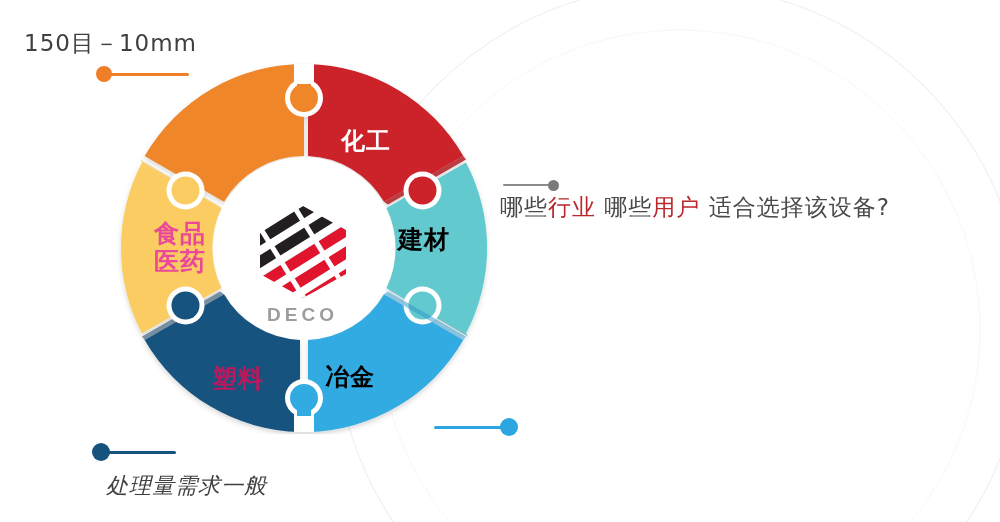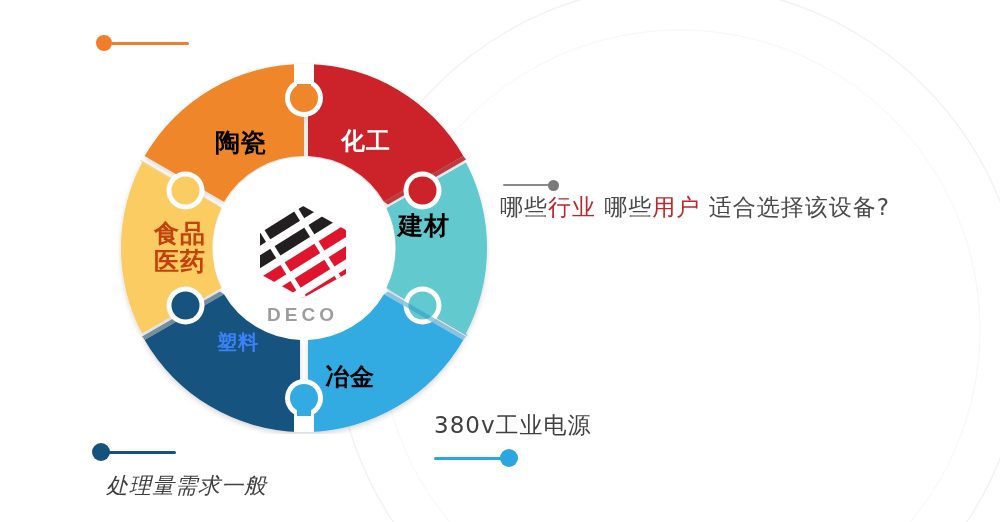--- a/index.html
+++ b/index.html
@@ -23,24 +23,24 @@
     position:absolute;
     text-align:center;
     font-weight:bold;
     line-height:1.12;
     white-space:nowrap;
     letter-spacing:1px;
     pointer-events:none;
   }
   .lbl-taoci   {left:186px; top:128px; width:110px; font-size:25px; color:#000;}
   .lbl-huagong {left:321px; top:128px; width:90px;  font-size:24px; color:#ffffff;}
-  .lbl-jiancai {left:376px; top:211px; width:96px;  font-size:25px; color:#000;}
+  .lbl-jiancai {left:376px; top:225px; width:96px;  font-size:25px; color:#000;}
   .lbl-yejin   {left:305px; top:364px; width:90px;  font-size:24px; color:#000;text-align:center;}
-  .lbl-suliao  {left:190px; top:331px; width:96px;  font-size:20px; color:#3b82f6;}
-  .lbl-shipin  {left:132px; top:219px; width:96px;  font-size:25px; color:#c2410c;}
+  .lbl-suliao  {left:190px; top:364px; width:96px;  font-size:25px; color:#be185d;}
+  .lbl-shipin  {left:132px; top:219px; width:96px;  font-size:25px; color:#ec4899;}
 
   
   .hub{position:absolute;left:245px;top:204px;width:115px;height:130px;text-align:center;}
   .hub svg{display:block;margin:0 auto;}
   .hub-name{
     margin-top:4px;font-size:19px;color:#9d9d9d;
     letter-spacing:4px;font-family:"Liberation Sans",sans-serif;font-weight:bold;
   }
 
   
@@ -236,21 +236,20 @@
           <path d="M 76 112 L 50 127 L 60 144 L 84 130 Z" fill="#ffffff"></path>
           <circle cx="67.5" cy="128.5" r="14" fill="#FACC62"></circle>
           <path d="M 75 116 L 54 128 L 62 141 L 81 130 Z" fill="#FACC62"></path>
         </g>
       </g>
 
       <circle cx="186" cy="186" r="91" fill="#ffffff"></circle>
     </svg>
   </div>
 
-  <div class="seg-label lbl-taoci">陶瓷</div>
   <div class="seg-label lbl-huagong">化工</div>
   <div class="seg-label lbl-jiancai">
     <div>建材</div>
   </div>
   <div class="seg-label lbl-yejin">冶金</div>
   <div class="seg-label lbl-suliao">塑料</div>
   <div class="seg-label lbl-shipin">
     <div>食品</div>
     <div>医药</div>
   </div>
@@ -293,36 +292,36 @@
         <g fill="#ffffff">
           <rect x="22" y="-5" width="5" height="106" transform="rotate(-32 48 48)"></rect>
           <rect x="62" y="-5" width="5" height="106" transform="rotate(-32 48 48)"></rect>
         </g>
       </g>
     </svg>
     <div class="hub-name">DECO</div>
   </div>
 
   <div class="anno anno-mesh">
+    <div class="txt">150目－10mm</div>
     <div class="rule">
       <span class="knob"></span>
       <span class="bar"></span>
     </div>
   </div>
 
   <div class="anno anno-cap">
     <div class="rule">
       <span class="knob"></span>
       <span class="bar"></span>
     </div>
     <div class="txt">处理量需求一般</div>
   </div>
 
   <div class="anno anno-power">
-    <div class="txt">380v工业电源</div>
     <div class="rule">
       <span class="bar"></span>
       <span class="knob"></span>
     </div>
   </div>
 
   <div class="anno anno-q">
     <div class="rule">
       <span class="bar"></span>
       <span class="knob"></span>

